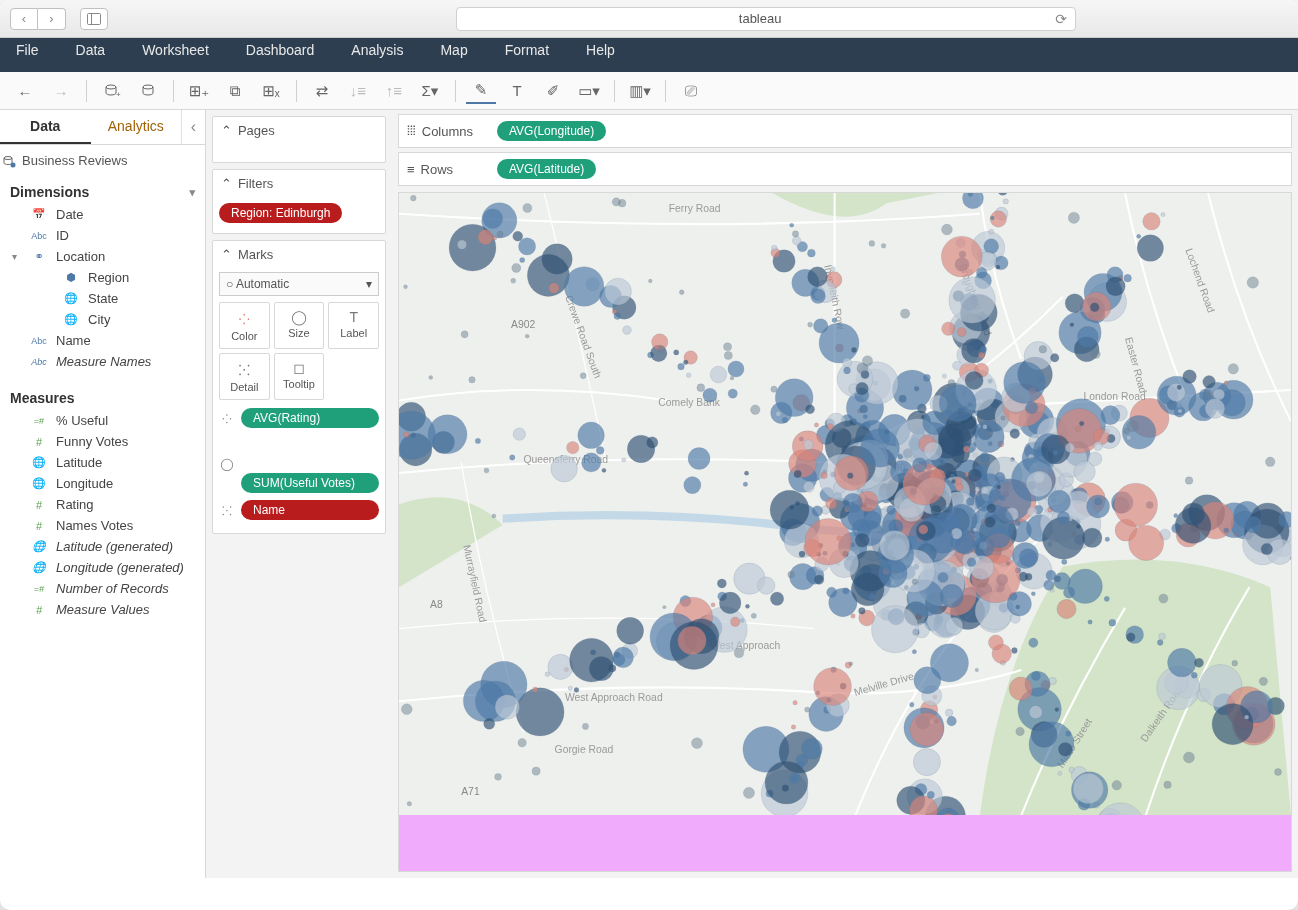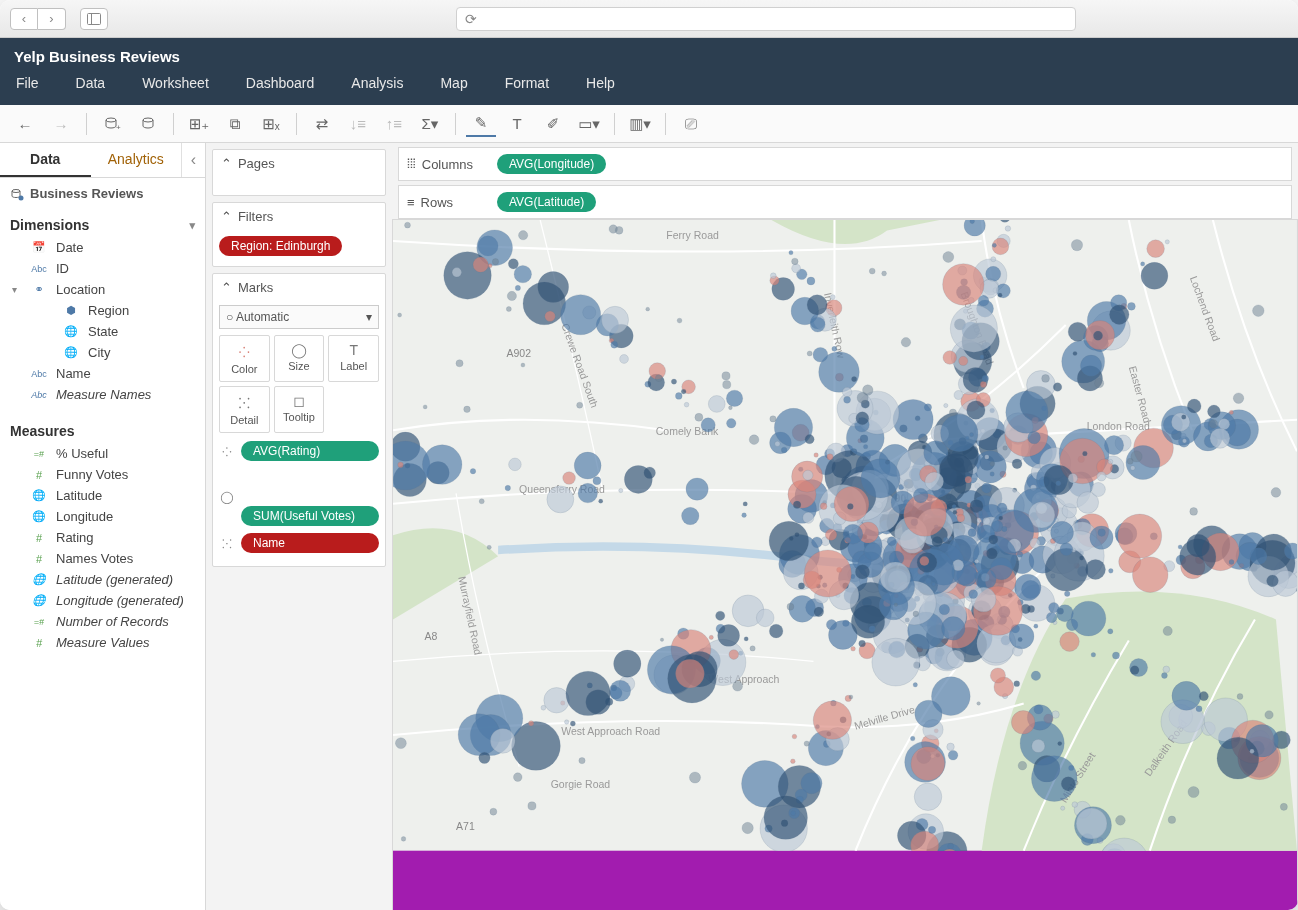--- a/index.html
+++ b/index.html
@@ -28,21 +28,21 @@
 .tb-btn { width: 30px; height: 26px; display: flex; align-items: center; justify-content: center; color: #666; font-size: 15px; }
 .tb-sep { width: 1px; height: 22px; background: #d0d0d0; margin: 0 4px; }
 
 
 .main { display: flex; height: calc(910px - 38px - 66px - 38px); }
 .left-panel { width: 206px; border-right: 1px solid #d8d8d8; background: #fff; display: flex; flex-direction: column; }
 .tabs { display: flex; border-bottom: 1px solid #d8d8d8; }
 .tab { flex: 1; padding: 8px 10px; font-size: 14px; color: #a16207; text-align: center; cursor: pointer; }
 .tab.active { font-weight: 600; color: #333; border-bottom: 2px solid #333; }
 .collapse-btn { width: 24px; display: flex; align-items: center; justify-content: center; color: #888; border-left: 1px solid #e0e0e0; }
-.datasource { padding: 8px 10px; font-size: 13px; color: #555; display: flex; align-items: center; gap: 6px; font-weight: bold; }
+.datasource { padding: 8px 2px; font-size: 13px; color: #555; display: flex; align-items: center; gap: 6px; }
 .ds-icon { width: 14px; height: 14px; }
 .section-head { padding: 8px 10px 4px; font-size: 14px; font-weight: 600; color: #333; display: flex; justify-content: space-between; align-items: center; }
 .field-list { padding: 0 4px 10px; }
 .field { display: flex; align-items: center; gap: 8px; padding: 3px 8px; font-size: 13px; color: #444; cursor: pointer; }
 .field.italic { font-style: italic; }
 .field-icon { width: 18px; text-align: center; font-size: 11px; }
 .field.dim .field-icon { color: #4e79a7; }
 .field.meas .field-icon { color: #59a14f; }
 .field.indent2 { padding-left: 40px; }
 .expand { color: #888; font-size: 10px; width: 10px; }
@@ -60,21 +60,21 @@
 .mark-cell { border: 1px solid #d8d8d8; border-radius: 2px; padding: 6px 2px; text-align: center; font-size: 11px; color: #555; cursor: pointer; }
 .mark-cell .mi { display: block; font-size: 14px; margin-bottom: 2px; color: #777; }
 .mark-pills { margin-top: 6px; }
 .mark-pill-row { display: flex; align-items: center; gap: 6px; margin: 3px 0; }
 .mark-pill-icon { width: 16px; text-align: center; color: #888; font-size: 12px; }
 
 
 .viz-area { flex: 1; display: flex; flex-direction: column; background: #f3f3f3; }
 .shelf { display: flex; align-items: center; background: #fff; border: 1px solid #d8d8d8; margin: 4px 6px 0; padding: 4px 8px; gap: 10px; }
 .shelf-label { font-size: 13px; color: #555; width: 80px; display: flex; align-items: center; gap: 6px; }
-.viz { flex: 1; background: #a21caf; border: 1px solid #d8d8d8; position: relative; overflow: hidden; }
+.viz { flex: 1; margin: 6px; background: #f0abfc; border: 1px solid #d8d8d8; position: relative; overflow: hidden; }
 .map-bg { position: absolute; inset: 0; }
 .road { stroke: #fff; stroke-width: 2; fill: none; }
 .road.thin { stroke-width: 1.2; }
 .park { fill: #d4e4c8; }
 .water { fill: #c4d9e8; }
 .road-label { font-size: 10px; fill: #9a9a9a; }
 .dots { position: absolute; inset: 0; }
 </style>
 </head>
 <body>
@@ -84,26 +84,26 @@
     <div class="nav-btn">‹</div>
     <div class="nav-btn">›</div>
   </div>
   <div class="sidebar-toggle">
     <svg viewBox="0 0 14 12">
         <rect x="0.5" y="0.5" width="13" height="11" rx="1" fill="none" stroke="#888"></rect>
         <line x1="4.5" y1="0.5" x2="4.5" y2="11.5" stroke="#888"></line>
       </svg>
   </div>
   <div class="url-bar">
+    <span class="url-text">tableau</span>
     <span class="reload">⟳</span>
   </div>
 </div>
 
 <div class="app-header">
-  <div class="app-title">Yelp Business Reviews</div>
   <div class="menu-bar">
     <div class="menu-item">File</div>
     <div class="menu-item">Data</div>
     <div class="menu-item">Worksheet</div>
     <div class="menu-item">Dashboard</div>
     <div class="menu-item">Analysis</div>
     <div class="menu-item">Map</div>
     <div class="menu-item">Format</div>
     <div class="menu-item">Help</div>
   </div>

